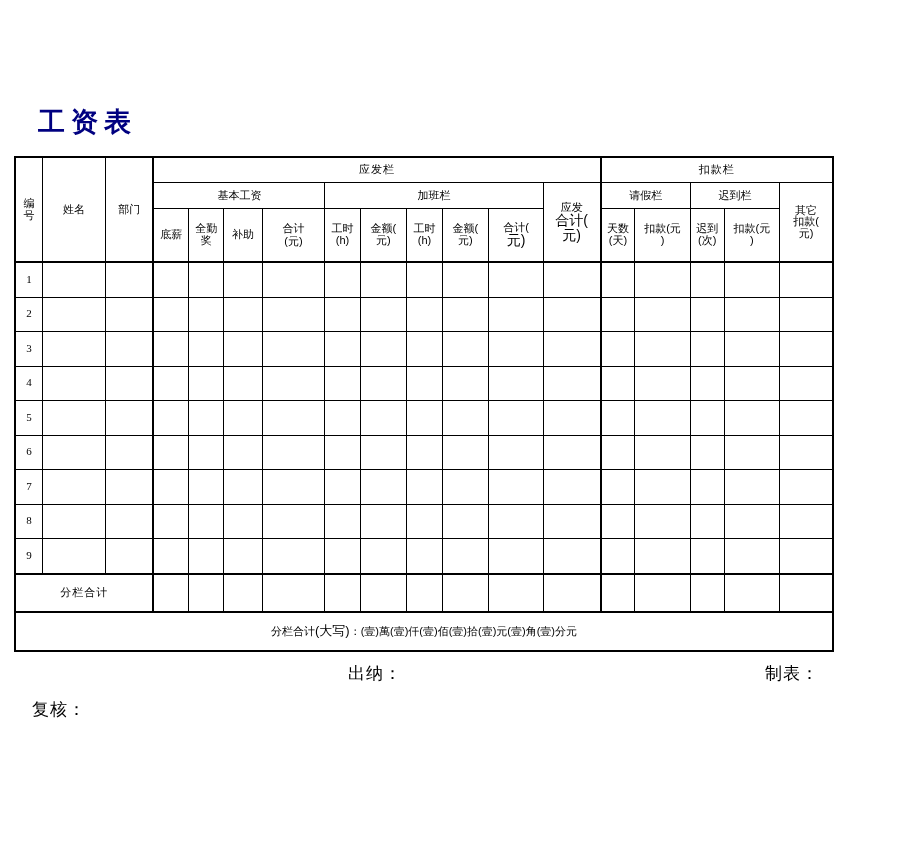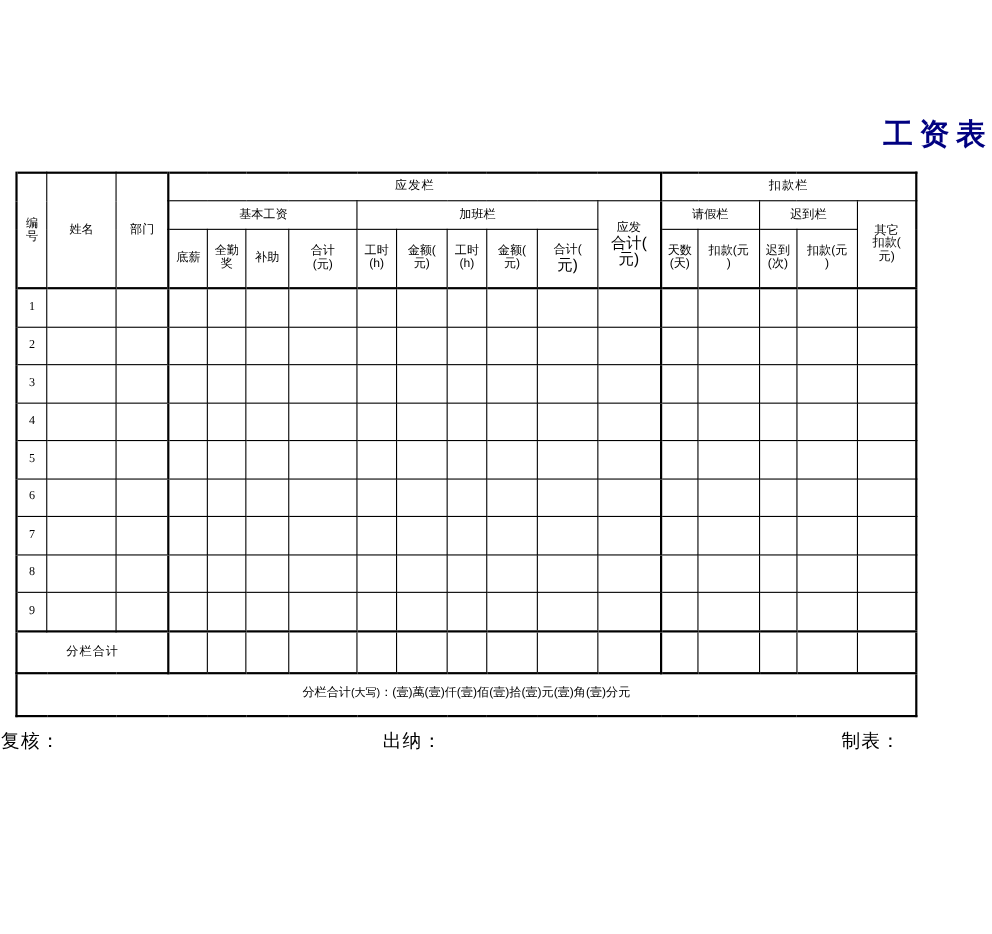--- a/index.html
+++ b/index.html
@@ -15,21 +15,21 @@
     overflow: hidden;
     position: relative;
   }
 
   
   .title {
     position: absolute;
     top: 104px;
     left: 0;
     width: 902px;
-    text-align: right;
+    text-align: left;
     font-family: "Liberation Serif", "DejaVu Serif", serif;
     font-size: 27px;
     font-weight: bold;
     letter-spacing: 6px;
     color: #000080;
     padding-left: 38px;
     box-sizing: border-box;
   }
 
   
@@ -119,39 +119,39 @@
   .subtotal-row td { height: 36px; }
 
   .grandtotal-row td {
     height: 37px;
     text-align: right;
     padding-right: 6px;
     font-size: 15px;
     white-space: nowrap;
   }
   .grandtotal-row .small {
-    font-size: 10px;
+    font-size: 13px;
   }
 
   
   .sign-line {
     position: absolute;
     top: 662px;
     left: 0;
     width: 902px;
     height: 26px;
   }
   .sign-item {
     position: absolute;
     font-size: 17px;
     font-family: "Liberation Sans", "DejaVu Sans", sans-serif;
     letter-spacing: 1px;
     white-space: nowrap;
   }
-  .sign-1 { left: 1px; }
+  .sign-1 { left: 32px; margin-top: 36px; }
   .sign-2 { left: 348px; }
   .sign-3 { left: 736px; margin-left: 29px; }
 </style>
 </head>
 <body>
 
 <div class="title">工资表</div>
 
 <div class="sheet-wrap">
 <table class="sheet">

